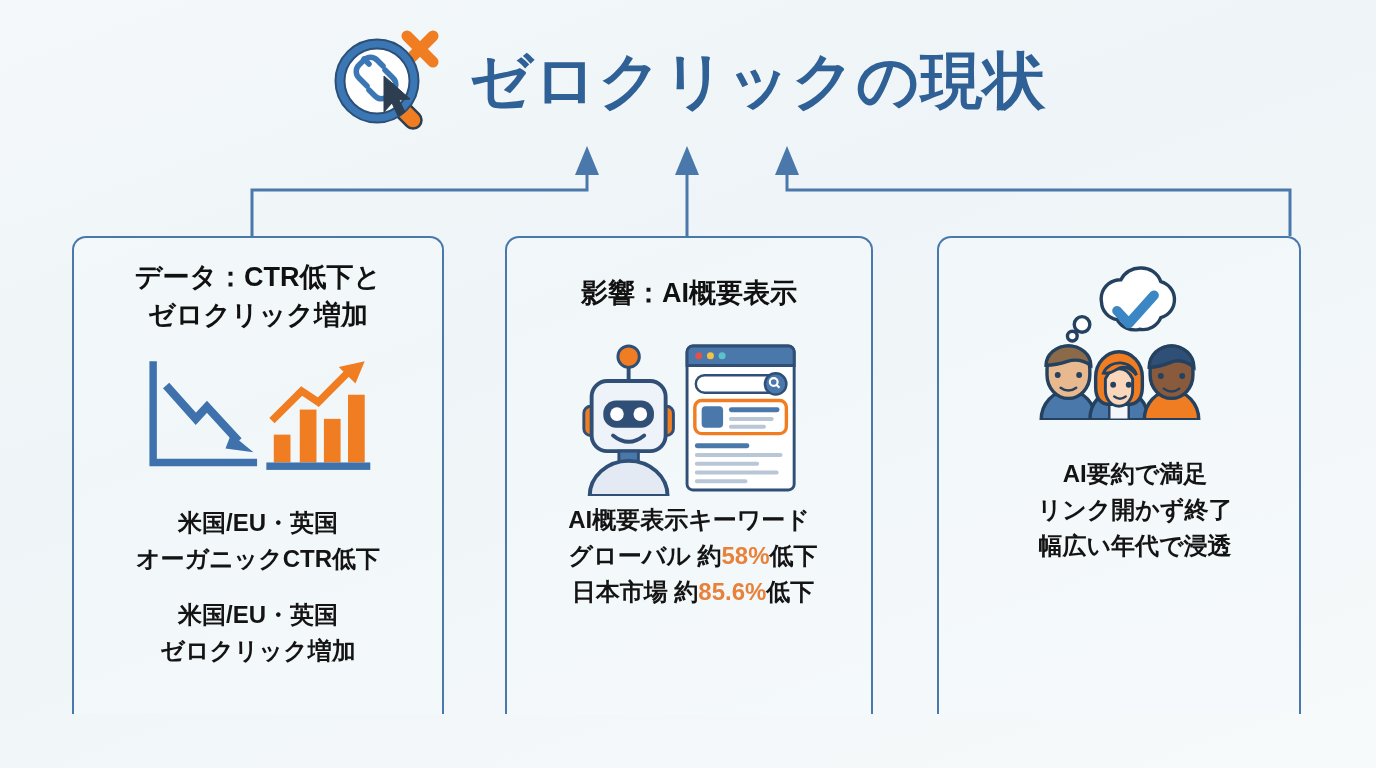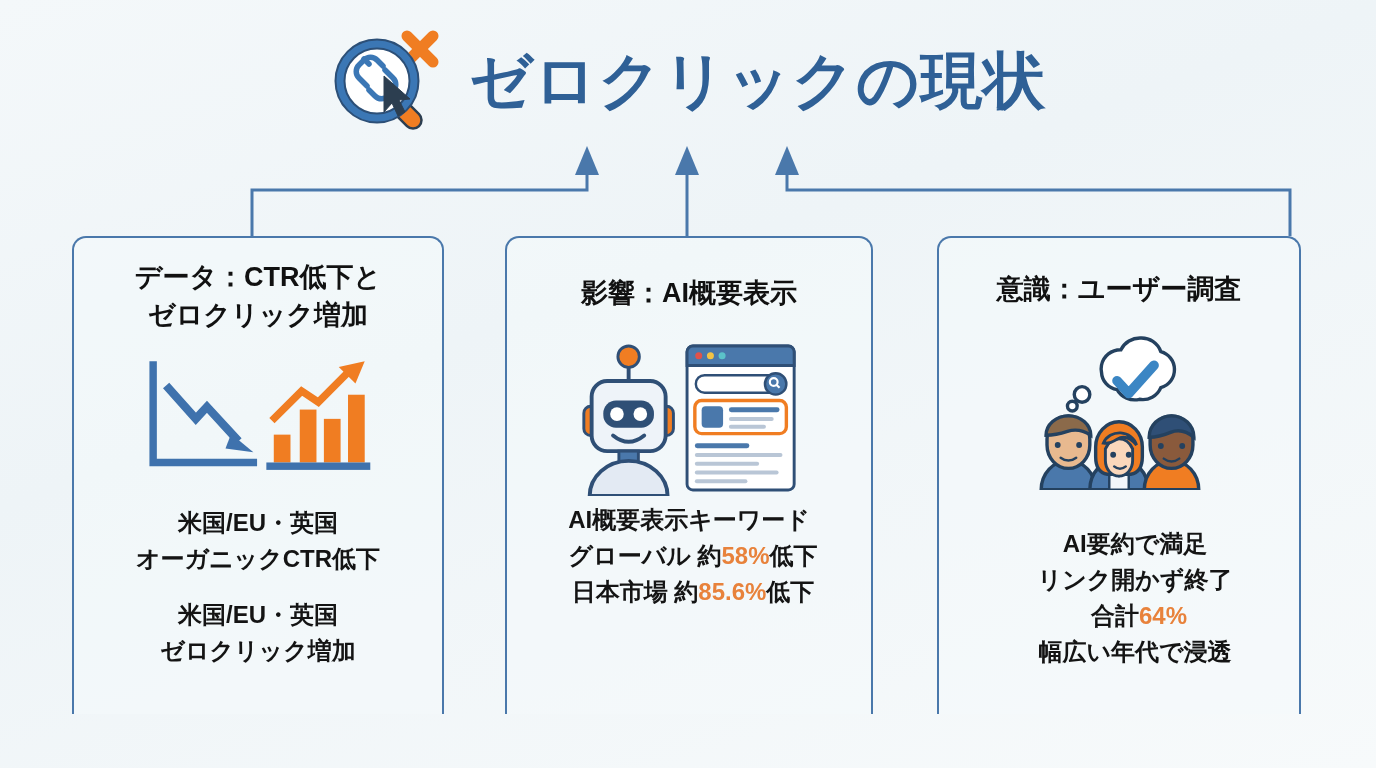--- a/index.html
+++ b/index.html
@@ -260,21 +260,20 @@
       <div class="body-block nowrap">
         <span>グローバル 約</span><span class="hl">58%</span><span>低下</span>
       </div>
       <div class="body-block nowrap">
         <span>日本市場 約</span><span class="hl">85.6%</span><span>低下</span>
       </div>
     </div>
   </div>
 
   <div class="card card-3">
-    <div class="card-title">意識：ユーザー調査</div>
 
     <div class="card-illus">
       <svg viewBox="0 0 220 164" width="214" height="160">
 
         <g fill="#ffffff" stroke="#24415f" stroke-width="3.5">
           <circle cx="62" cy="78" r="5"></circle>
           <circle cx="72" cy="66" r="8"></circle>
           <path d="M92 36 a20 20 0 0 1 20 -16 a22 22 0 0 1 20 -12 a21 21 0 0 1 21 14
                    a19 19 0 0 1 14 18 a19 19 0 0 1 -14 19 a20 20 0 0 1 -22 12
                    a21 21 0 0 1 -23 -10 a19 19 0 0 1 -16 -18 a18 18 0 0 1 0 -7 Z"></path>
@@ -308,20 +307,17 @@
           <circle cx="153" cy="119" r="3" fill="#24415f"></circle>
           <circle cx="175" cy="119" r="3" fill="#24415f"></circle>
           <path d="M156 132 q8 6 16 0" fill="none" stroke="#24415f" stroke-width="2.5" stroke-linecap="round"></path>
         </g>
       </svg>
     </div>
 
     <div class="card-body">
       <div class="body-block">AI要約で満足</div>
       <div class="body-block">リンク開かず終了</div>
-      <div class="body-block nowrap">
-        <span>合計</span><span class="hl">64%</span>
-      </div>
       <div class="body-block">幅広い年代で浸透</div>
     </div>
   </div>
 
 </div>
 
 </body></html>

